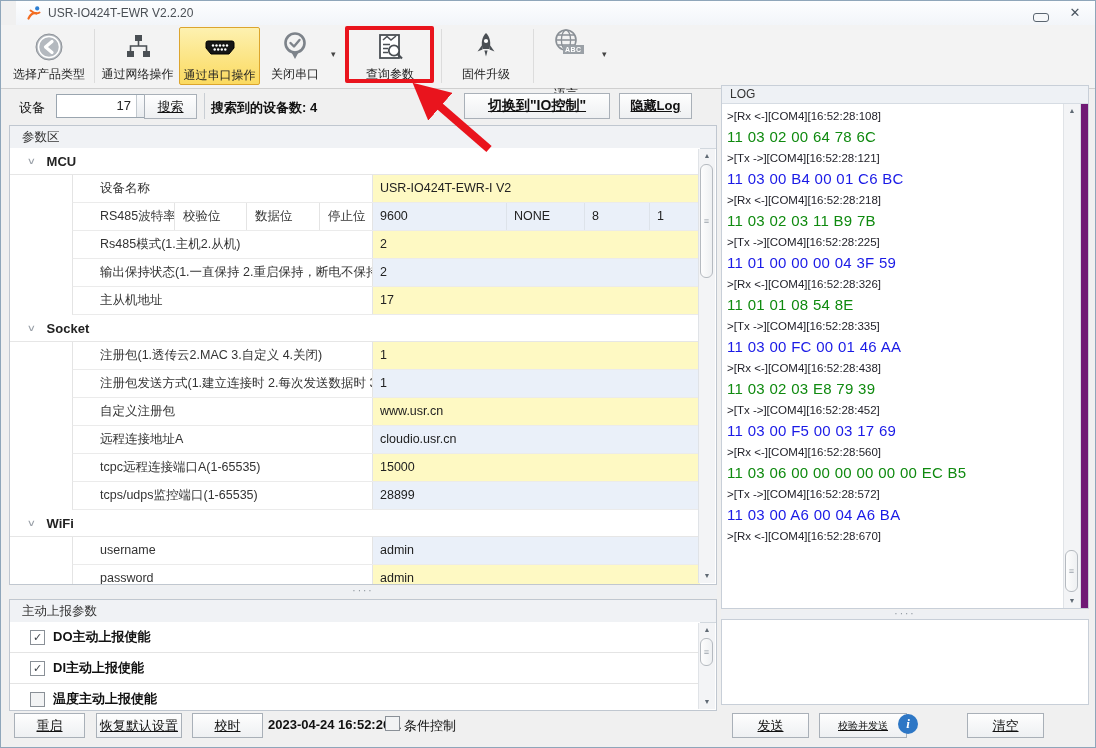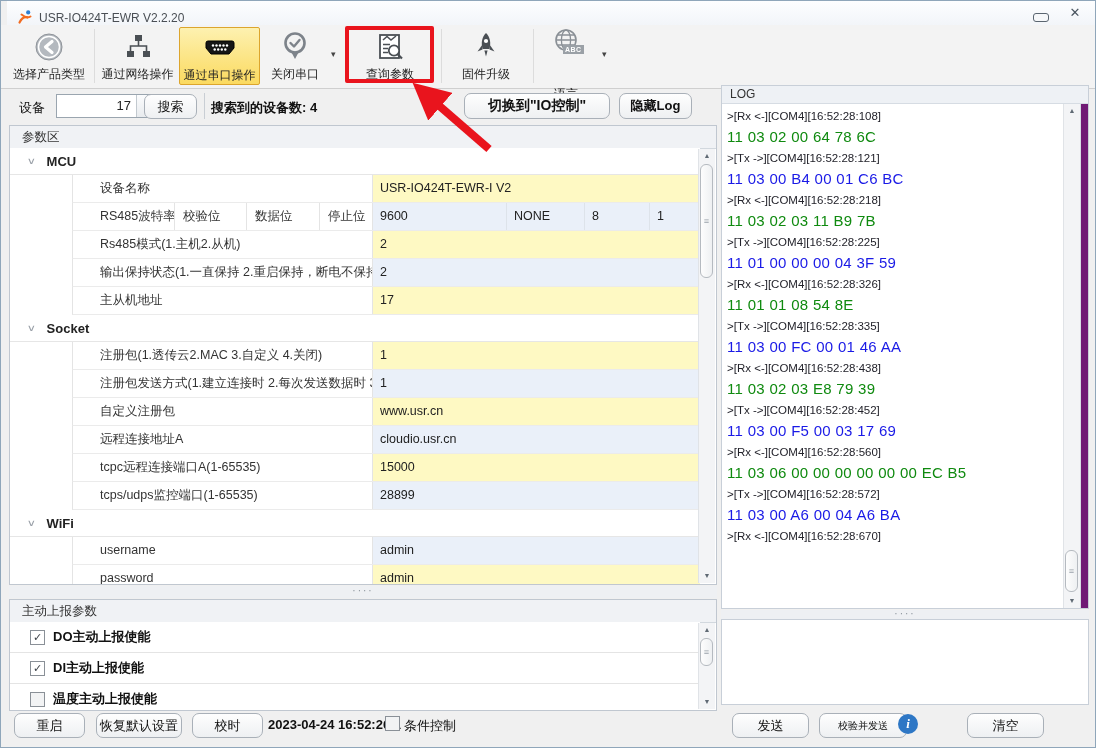--- a/index.html
+++ b/index.html
@@ -1,22 +1,22 @@
 <!DOCTYPE html>
 <html><head>
 <meta charset="utf-8">
 <style>
   html,body{margin:0;padding:0;background:#d8dee4;}
   .window{position:relative;width:1096px;height:748px;background:#f0f0f0;
     border:1px solid #8fa6ba;box-sizing:border-box;overflow:hidden;
     font-family:"Liberation Sans","DejaVu Sans",sans-serif;color:#222;}
   
-  .titlebar{position:absolute;left:6px;top:0;right:0;height:24px;
+  .titlebar{position:absolute;left:15px;top:0;right:0;height:24px;
     background:linear-gradient(#fdfeff,#f2f5f9);border-bottom:1px solid #dde3e9;
-    display:flex;align-items:flex-end;padding-left:10px;}
+    display:flex;align-items:center;padding-left:10px;}
   .title-text{font-size:12px;color:#4a4f55;margin-left:6px;}
   .win-min{position:absolute;left:1032px;top:12px;width:14px;height:7px;
     border:1px solid #5a6570;border-radius:3px;background:#f6f8fa;cursor:pointer;}
   .win-close{position:absolute;left:1065px;top:3px;width:18px;height:18px;
     font-size:13px;font-weight:bold;color:#4a5560;text-align:center;line-height:18px;cursor:pointer;}
   
   .toolbar{position:absolute;left:0;top:24px;right:0;height:63px;
     background:#f3f3f3;border-bottom:1px solid #cfcfcf;}
   .tbtn{position:absolute;top:2px;height:58px;display:flex;flex-direction:column;
     align-items:center;font-size:12px;color:#222;cursor:pointer;border-radius:2px;}
@@ -34,22 +34,22 @@
   
   .dev-label{position:absolute;left:18px;top:98px;font-size:13px;color:#111;}
   .combo{position:absolute;left:55px;top:93px;width:104px;height:24px;
     border:1px solid #9aa5af;background:#fff;box-sizing:border-box;}
   .combo-val{position:absolute;left:0;top:0;right:24px;height:22px;line-height:22px;
     text-align:right;font-size:13px;padding-right:4px;}
   .combo-btn{position:absolute;right:0;top:0;width:22px;height:22px;
     background:linear-gradient(#fbfcfd,#e8ebee);border-left:1px solid #c2c9cf;
     text-align:center;font-size:9px;line-height:22px;color:#444;cursor:pointer;}
   .btn{position:absolute;background:linear-gradient(#fefefe,#eef0f2);
-    border:1px solid #a9b0b8;border-radius:7px;font-size:13px;color:#111;
-    display:flex;align-items:center;justify-content:center;cursor:pointer;box-sizing:border-box;}
+    border:1px solid #a9b0b8;border-radius:0;font-size:13px;color:#111;
+    display:flex;align-items:center;justify-content:center;cursor:pointer;box-sizing:border-box;text-decoration:underline;}
   .found-text{position:absolute;left:210px;top:98px;font-size:13px;font-weight:bold;color:#111;}
   .vline{position:absolute;left:203px;top:92px;height:26px;width:1px;background:#c9ced4;}
   
   .group{position:absolute;border:1px solid #c0c7d0;background:#fff;box-sizing:border-box;}
   .group-hd{height:22px;background:#f0f2f5;border-bottom:1px solid #d2d8de;
     font-size:12.5px;color:#333;line-height:22px;padding-left:12px;}
   
   .ptable{position:absolute;left:0;top:22px;width:690px;bottom:0;overflow:hidden;background:#fff;}
   .sec-hd{height:26px;display:flex;align-items:center;border-bottom:1px solid #e6e6e6;background:#fff;}
   .sec-arrow{margin-left:18px;font-size:9px;color:#9aa0a8;transform:scaleX(1.4);}

